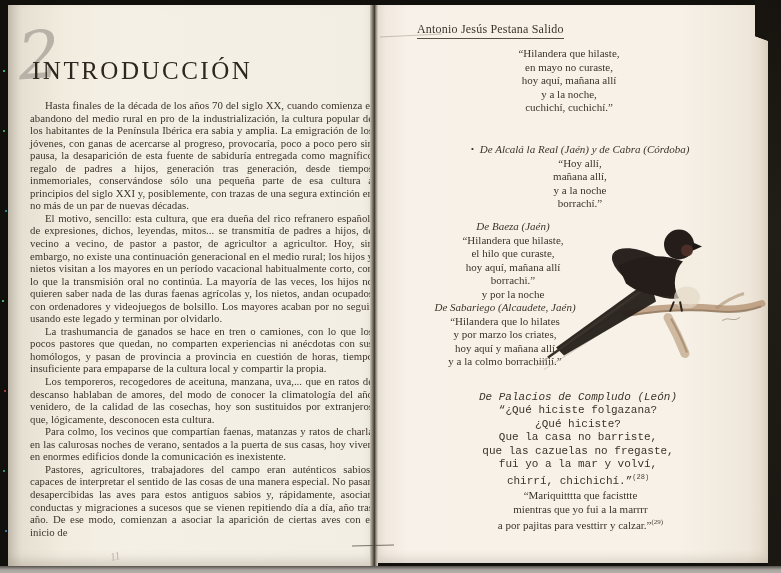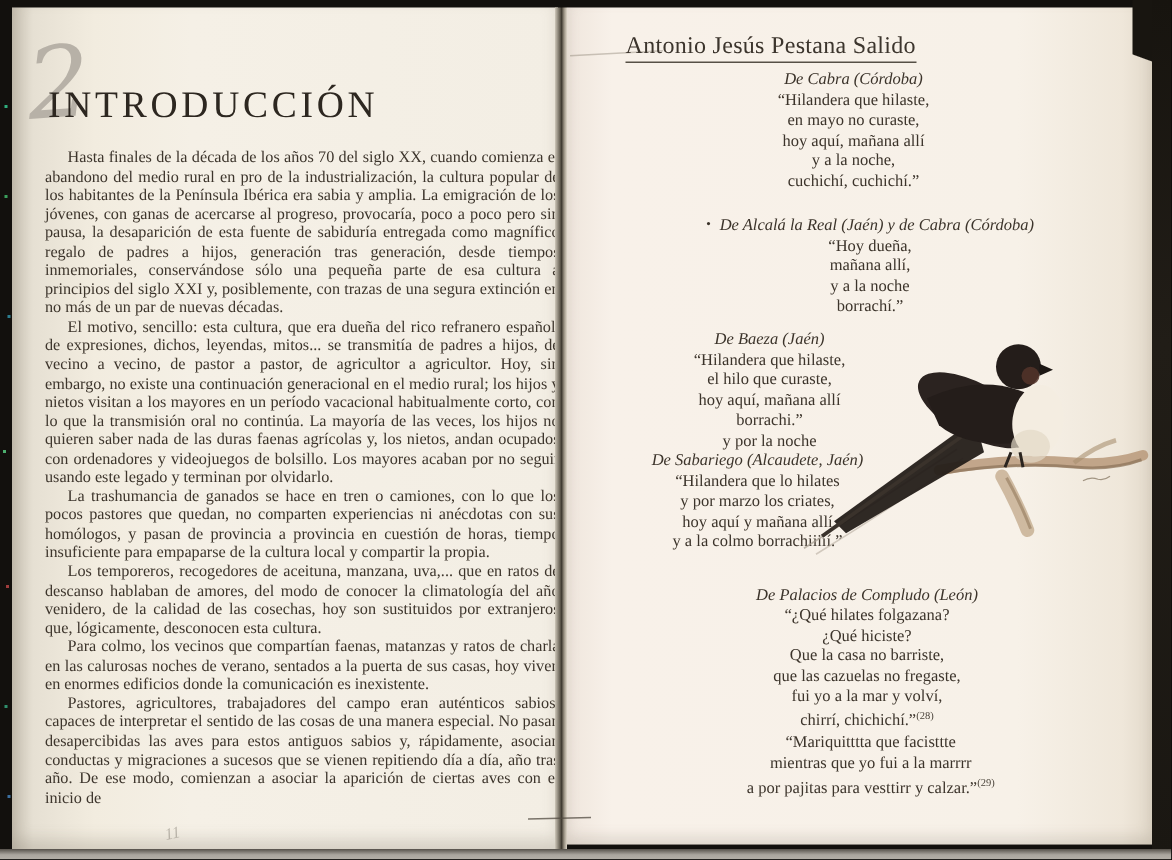--- a/index.html
+++ b/index.html
@@ -33,31 +33,31 @@
   .ornament{position:absolute;left:10px;top:18px;font-size:66px;font-style:italic;
       color:#b7b1a7;line-height:1;font-family:"DejaVu Serif",serif;transform:rotate(-4deg);}
   .chapter-title{position:absolute;left:24px;top:52px;margin:0;font-size:25px;font-weight:400;
       letter-spacing:2.5px;color:#2d2720;font-family:"Liberation Serif",serif;}
   .body-text{position:absolute;left:22px;top:94px;width:343px;font-size:10.8px;
       line-height:12.55px;color:#3d352c;text-align:justify;}
   .body-text p{margin:0;text-indent:15px;}
   .page-mark{position:absolute;left:102px;top:545px;font-size:11px;font-style:italic;
       color:#7c766c;opacity:.45;transform:rotate(-12deg);}
   
-  .running-header{position:absolute;left:39px;top:17px;font-size:16px;color:#3c352d;
+  .running-header{position:absolute;left:39px;top:17px;font-size:12px;color:#3c352d;
       border-bottom:.8px solid #565046;padding-bottom:1px;letter-spacing:.2px;}
   .poem{position:absolute;font-size:11px;line-height:13.6px;color:#3c342b;text-align:center;}
   .poem-heading{font-style:italic;}
   .poem .bullet{margin-right:6px;font-size:9px;vertical-align:1px;}
   sup.fn{font-size:7px;color:#4a433a;}
   .p1{left:96px;top:42px;width:190px;}
   .p2{left:52px;top:138px;width:300px;}
   .p3{left:40px;top:215px;width:190px;}
   .p4{left:22px;top:296px;width:210px;}
-  .p5{left:85px;top:386px;width:230px;line-height:13.4px;}
+  .p5{left:85px;top:386px;width:230px;line-height:13.4px;font-family:Liberation Mono, monospace;}
   .p6{left:80px;top:484px;width:245px;}
   .bird{position:absolute;left:100px;top:210px;width:290px;height:185px;}
 </style>
 </head>
 <body>
 
 <div id="scan">
 
   <div class="page left">
     <div class="ornament">2</div>
@@ -73,31 +73,30 @@
     <div class="page-mark">11</div>
   </div>
 
   <div class="gutter"></div>
 
   <div class="page right">
     <div class="crease"></div>
     <div class="running-header">Antonio Jesús Pestana Salido</div>
 
     <div class="poem p1">
-      <div class="poem-heading">De Cabra (Córdoba)</div>
       <div class="poem-line">“Hilandera que hilaste,</div>
       <div class="poem-line">en mayo no curaste,</div>
       <div class="poem-line">hoy aquí, mañana allí</div>
       <div class="poem-line">y a la noche,</div>
       <div class="poem-line">cuchichí, cuchichí.”</div>
     </div>
 
     <div class="poem p2">
       <div class="poem-heading"><span class="bullet">•</span><span>De Alcalá la Real (Jaén) y de Cabra (Córdoba)</span></div>
-      <div class="poem-line">“Hoy dueña,</div>
+      <div class="poem-line">“Hoy allí,</div>
       <div class="poem-line">mañana allí,</div>
       <div class="poem-line">y a la noche</div>
       <div class="poem-line">borrachí.”</div>
     </div>
 
     <div class="poem p3">
       <div class="poem-heading">De Baeza (Jaén)</div>
       <div class="poem-line">“Hilandera que hilaste,</div>
       <div class="poem-line">el hilo que curaste,</div>
       <div class="poem-line">hoy aquí, mañana allí</div>
@@ -108,21 +107,21 @@
     <div class="poem p4">
       <div class="poem-heading">De Sabariego (Alcaudete, Jaén)</div>
       <div class="poem-line">“Hilandera que lo hilates</div>
       <div class="poem-line">y por marzo los criates,</div>
       <div class="poem-line">hoy aquí y mañana allí</div>
       <div class="poem-line">y a la colmo borrachiiiií.”</div>
     </div>
 
     <div class="poem p5">
       <div class="poem-heading">De Palacios de Compludo (León)</div>
-      <div class="poem-line">“¿Qué hilates folgazana?</div>
+      <div class="poem-line">“¿Qué hiciste folgazana?</div>
       <div class="poem-line">¿Qué hiciste?</div>
       <div class="poem-line">Que la casa no barriste,</div>
       <div class="poem-line">que las cazuelas no fregaste,</div>
       <div class="poem-line">fui yo a la mar y volví,</div>
       <div class="poem-line"><span>chirrí, chichichí.”</span><sup class="fn">(28)</sup></div>
     </div>
 
     <div class="poem p6">
       <div class="poem-line">“Mariquitttta que facisttte</div>
       <div class="poem-line">mientras que yo fui a la marrrr</div>

